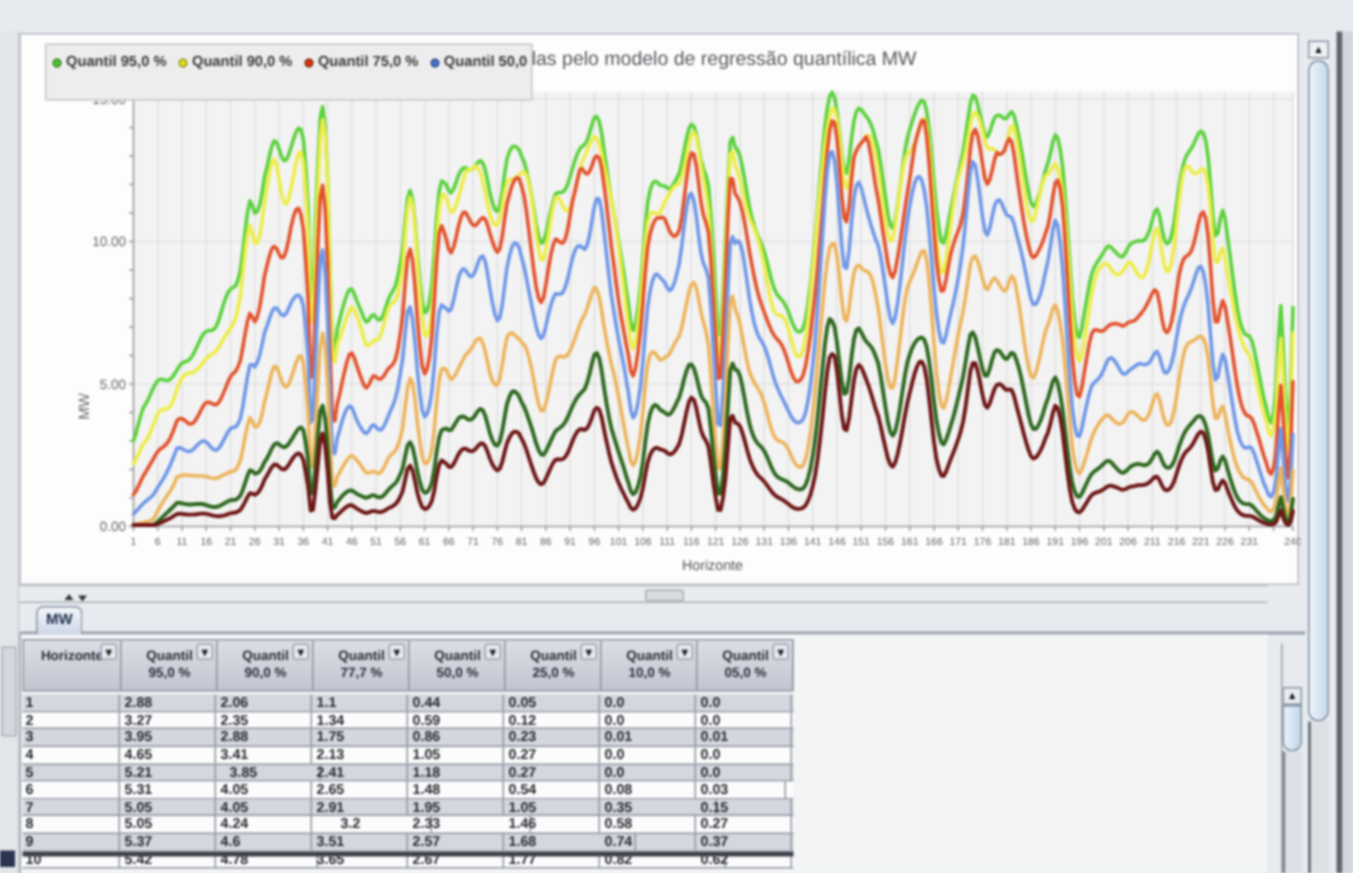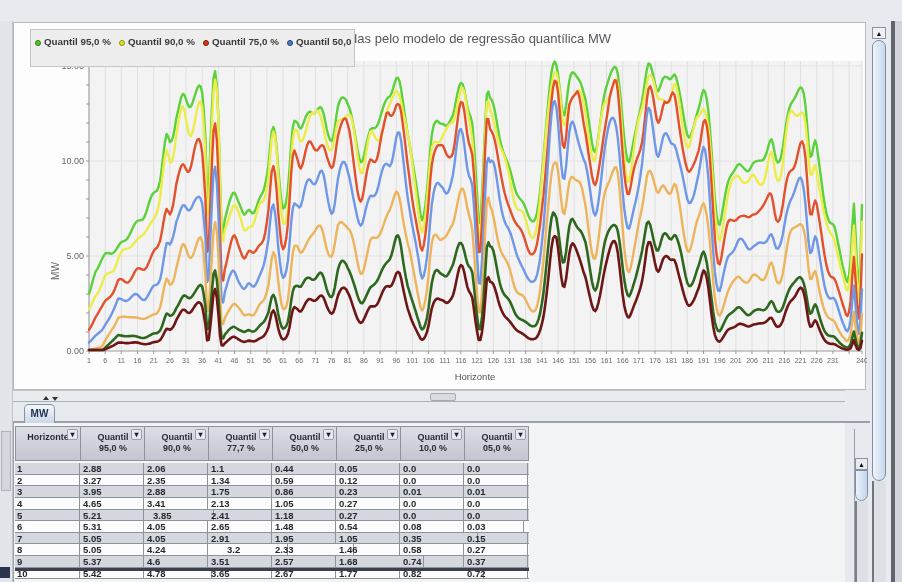--- a/index.html
+++ b/index.html
@@ -379,21 +379,21 @@
           <div class="tc" style="left:450px;width:63px">0.37</div>
         </div>
         <div class="tr" style="top:104.6px;background:#fcfcfd">
           <div class="tc" style="left:0px;width:65px">10</div>
           <div class="tc" style="left:66px;width:63px">5.42</div>
           <div class="tc" style="left:130px;width:67px">4.78</div>
           <div class="tc" style="left:194px;width:63px">3.65</div>
           <div class="tc" style="left:258px;width:63px">2.67</div>
           <div class="tc" style="left:322px;width:63px">1.77</div>
           <div class="tc" style="left:386px;width:83px">0.82</div>
-          <div class="tc" style="left:450px;width:63px">0.72</div>
+          <div class="tc" style="left:450px;width:63px">0.62</div>
         </div>
       </div>
   <div style="position:absolute;left:1px;top:145px;width:514px;height:3px;background:#3c404a"></div>
 </div>
 
 <div style="position:absolute;left:854px;top:429px;width:1px;height:153px;background:#9aa0ab"></div>
 <div style="position:absolute;left:855px;top:458px;width:13px;height:12px;background:#e8ecf0;border:1px solid #8a93a2;text-align:center;font-size:7px;line-height:11px;color:#111">▲</div>
 <div style="position:absolute;left:855px;top:470px;width:13px;height:31px;background:linear-gradient(90deg,#eaf2fa,#c2d6ea);border:1px solid #808fa0;border-radius:0 0 7px 7px"></div>
 <div style="position:absolute;left:855px;top:501px;width:2px;height:81px;background:#7b8088"></div>
 <div style="position:absolute;left:857px;top:501px;width:11px;height:81px;background:#dde1e6"></div>

